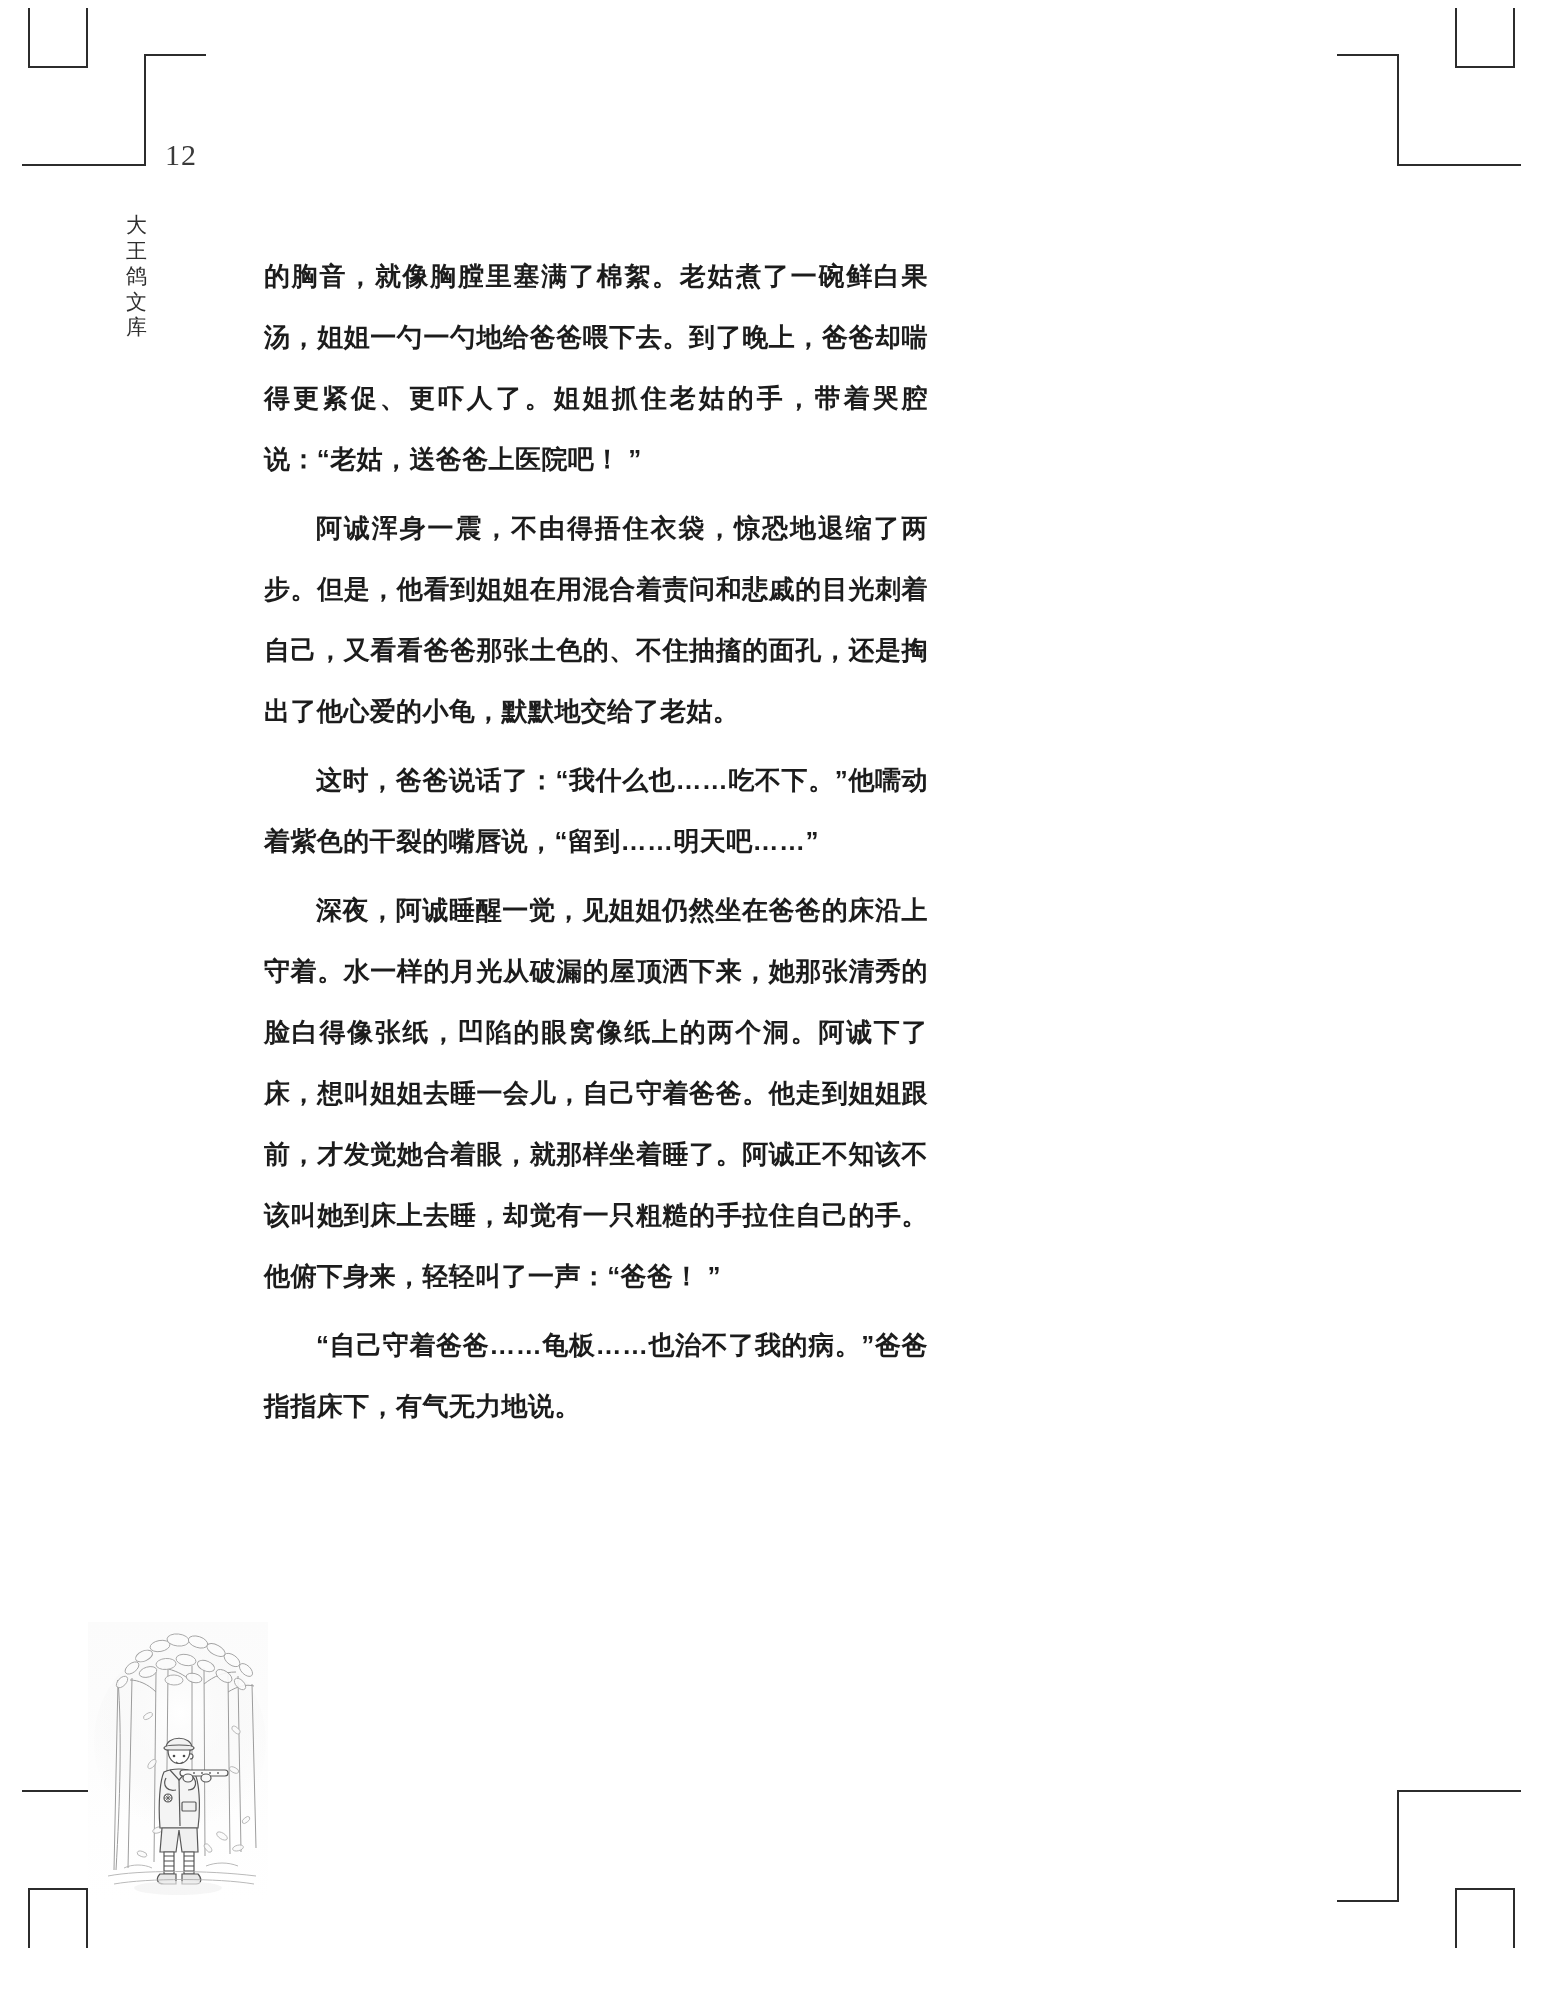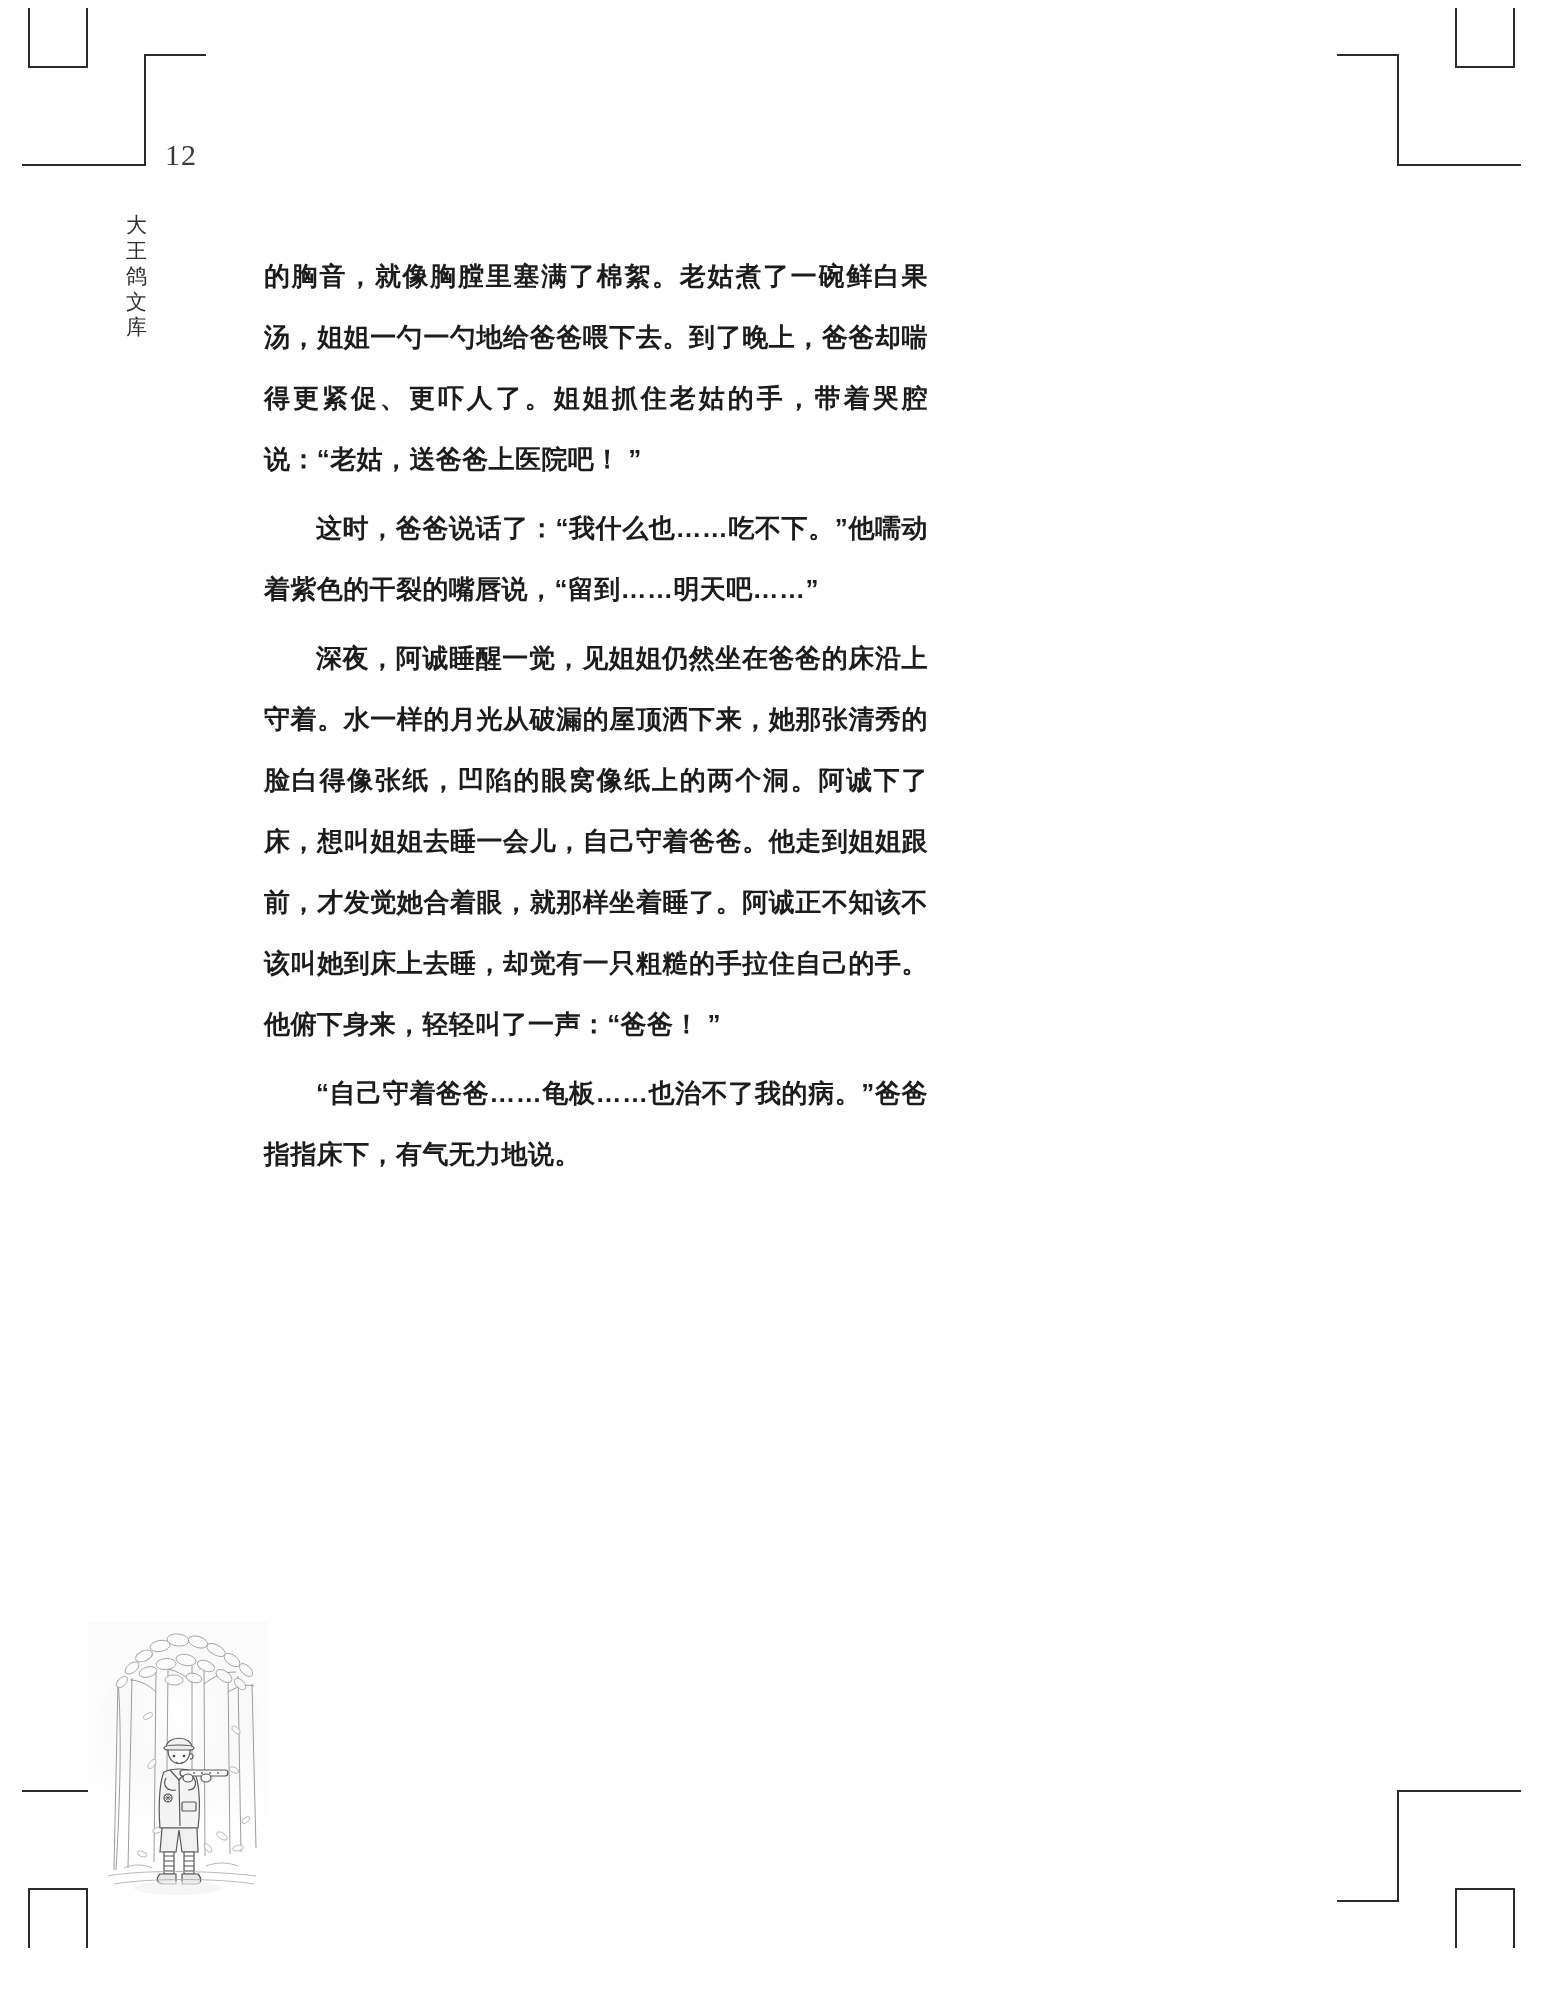--- a/index.html
+++ b/index.html
@@ -164,20 +164,21 @@
       <div class="h h2"></div>
       <div class="h h3"></div>
   </div>
 
   <div class="folio">12</div>
 
   <div class="series-label">大王鸽文库</div>
 
   <div class="body-col">
     <p>的胸音，就像胸膛里塞满了棉絮。老姑煮了一碗鲜白果汤，姐姐一勺一勺地给爸爸喂下去。到了晚上，爸爸却喘得更紧促、更吓人了。姐姐抓住老姑的手，带着哭腔说：“老姑，送爸爸上医院吧！ ”</p>
+    <p class="indent">阿诚浑身一震，不由得捂住衣袋，惊恐地退缩了两步。但是，他看到姐姐在用混合着责问和悲戚的目光刺着自己，又看看爸爸那张土色的、不住抽搐的面孔，还是掏出了他心爱的小龟，默默地交给了老姑。</p>
     <p class="indent">这时，爸爸说话了：“我什么也……吃不下。”他嚅动着紫色的干裂的嘴唇说，“留到……明天吧……”</p>
     <p class="indent">深夜，阿诚睡醒一觉，见姐姐仍然坐在爸爸的床沿上守着。水一样的月光从破漏的屋顶洒下来，她那张清秀的脸白得像张纸，凹陷的眼窝像纸上的两个洞。阿诚下了床，想叫姐姐去睡一会儿，自己守着爸爸。他走到姐姐跟前，才发觉她合着眼，就那样坐着睡了。阿诚正不知该不该叫她到床上去睡，却觉有一只粗糙的手拉住自己的手。他俯下身来，轻轻叫了一声：“爸爸！ ”</p>
     <p class="indent">“自己守着爸爸……龟板……也治不了我的病。”爸爸指指床下，有气无力地说。</p>
   </div>
 
   <div class="illustration">
     <svg width="180" height="280" viewBox="0 0 180 280" xmlns="http://www.w3.org/2000/svg">
       <defs>
         <linearGradient id="gsky" x1="0" y1="0" x2="0" y2="1">
           <stop offset="0%" stop-color="#fbfbfb"></stop>

